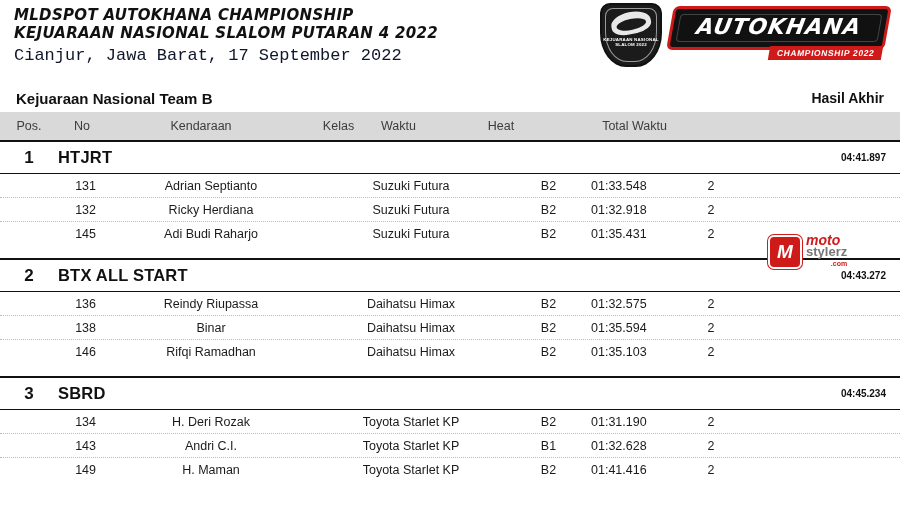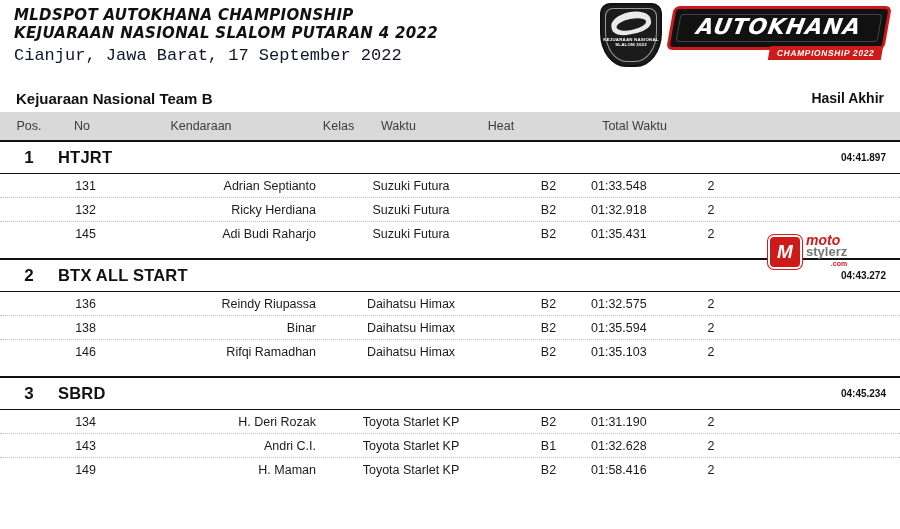--- a/index.html
+++ b/index.html
@@ -202,21 +202,21 @@
   }
   .team-row .c-total { font-size: 10px; font-weight: bold; }
 
   .driver-row {
     height: 24px;
     font-size: 12.5px;
     color: #1b1b1b;
     border-bottom: 1px dotted #bbbbbb;
   }
   .driver-row.last { border-bottom: none; }
-  .driver-row .c-nama { text-align: right; }
+  .driver-row .c-nama { text-align: center; }
   .driver-row .c-no { text-align: right; padding-right: 10px; }
 
   .team-gap { height: 12px; }
 
   
   .watermark {
     position: absolute;
     right: 14px; top: 232px;
     width: 118px; height: 40px;
     display: flex;
@@ -404,21 +404,21 @@
       <div class="c-waktu">01:32.628</div>
       <div class="c-heat">2</div>
       <div class="c-total"></div>
     </div>
     <div class="row driver-row last">
       <div class="c-pos"></div>
       <div class="c-no">149</div>
       <div class="c-nama">H. Maman</div>
       <div class="c-kend">Toyota Starlet KP</div>
       <div class="c-kelas">B2</div>
-      <div class="c-waktu">01:58.416</div>
+      <div class="c-waktu">01:41.416</div>
       <div class="c-heat">2</div>
       <div class="c-total"></div>
     </div>
   </div>
 
   <div class="watermark">
     <div class="wm-badge">M</div>
     <div class="wm-text">
       <div class="wm-1">moto</div>
       <div class="wm-2">stylerz</div>

